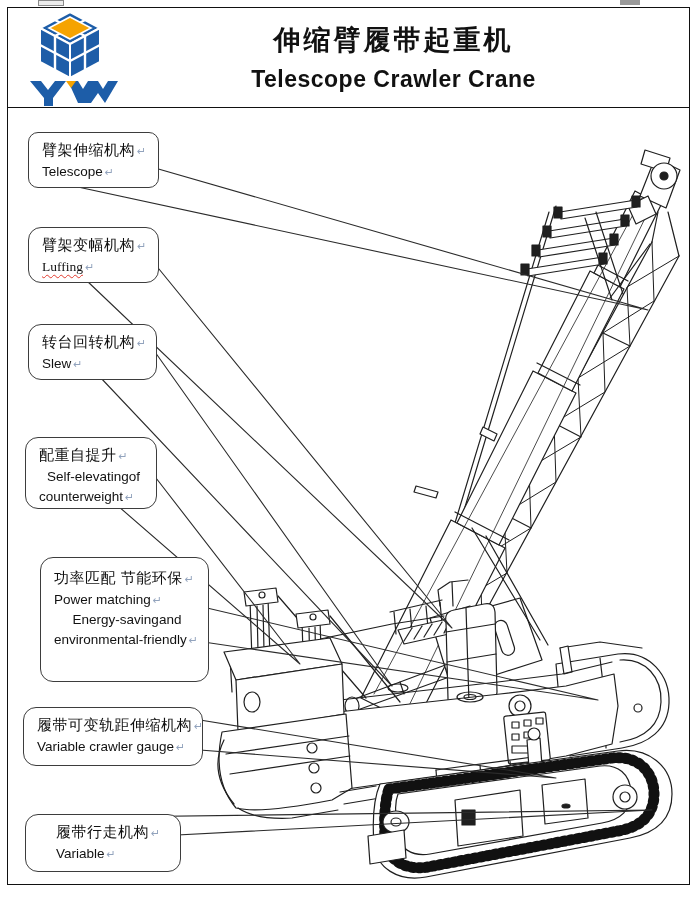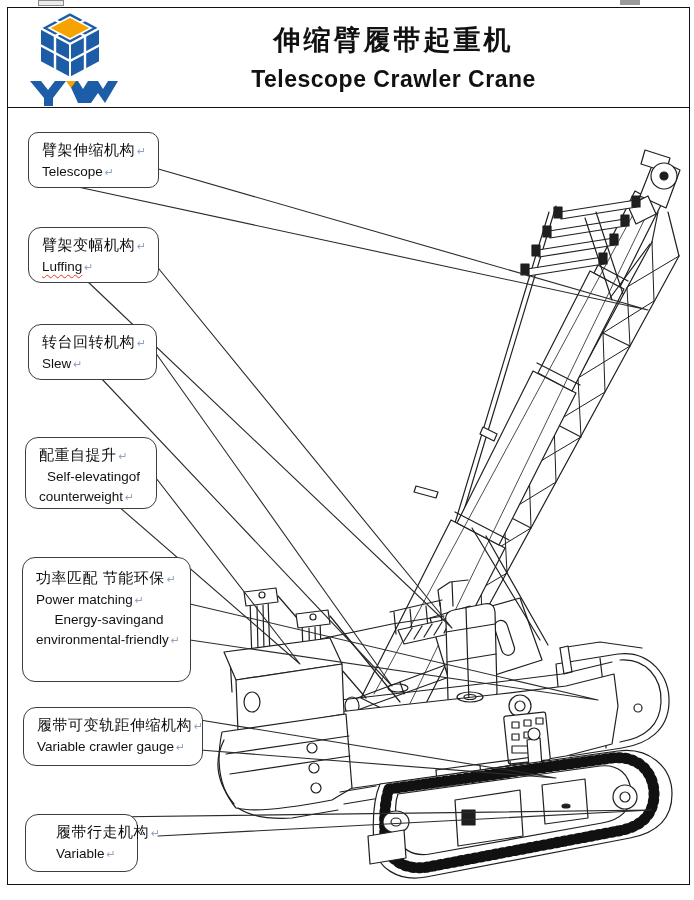--- a/index.html
+++ b/index.html
@@ -258,50 +258,50 @@
       <path d="M 108,817 L 652,810 L 158,836"></path>
     </g>
   </g>
 </svg>
 
 <div class="bubble" style="left:28px;top:132px;width:131px;height:56px;border-radius:10px;">
   <div class="zh"><span>臂架伸缩机构</span><span class="ret">↵</span></div>
   <div class="en"><span>Telescope</span><span class="ret">↵</span></div>
 </div>
 
-<div class="bubble" style="left:28px;top:227px;width:131px;height:56px;">
+<div class="bubble" style="left:28px;top:227px;width:131px;height:56px;font-family:Liberation Serif, serif;">
   <div class="zh"><span>臂架变幅机构</span><span class="ret">↵</span></div>
   <div class="en"><span class="misspelled">Luffing</span><span class="ret">↵</span></div>
 </div>
 
 <div class="bubble" style="left:28px;top:324px;width:129px;height:56px;">
   <div class="zh"><span>转台回转机构</span><span class="ret">↵</span></div>
   <div class="en"><span>Slew</span><span class="ret">↵</span></div>
 </div>
 
 <div class="bubble" style="left:25px;top:437px;width:132px;height:72px;">
   <div class="zh"><span>配重自提升</span><span class="ret">↵</span></div>
   <div class="en jline">
       <span>Self-elevating</span>
       <span>of</span>
     </div>
   <div class="en"><span>counterweight</span><span class="ret">↵</span></div>
 </div>
 
-<div class="bubble" style="left:22px;top:557px;width:169px;height:125px;padding-top:9px;">
+<div class="bubble" style="left:40px;top:557px;width:169px;height:125px;padding-top:9px;">
   <div class="zh"><span>功率匹配 节能环保</span><span class="ret">↵</span></div>
   <div class="en"><span>Power matching</span><span class="ret">↵</span></div>
   <div class="en jline">
       <span>Energy-saving</span>
       <span>and</span>
     </div>
   <div class="en"><span>environmental-friendly</span><span class="ret">↵</span></div>
 </div>
 
 <div class="bubble" style="left:23px;top:707px;width:180px;height:59px;">
   <div class="zh"><span>履带可变轨距伸缩机构</span><span class="ret">↵</span></div>
   <div class="en"><span>Variable crawler gauge</span><span class="ret">↵</span></div>
 </div>
 
-<div class="bubble" style="left:25px;top:814px;width:113px;height:58px;padding-left:30px;">
+<div class="bubble" style="left:25px;top:814px;width:156px;height:58px;padding-left:30px;">
   <div class="zh"><span>履带行走机构</span><span class="ret">↵</span></div>
   <div class="en"><span>Variable</span><span class="ret">↵</span></div>
 </div>
 
 </body></html>

